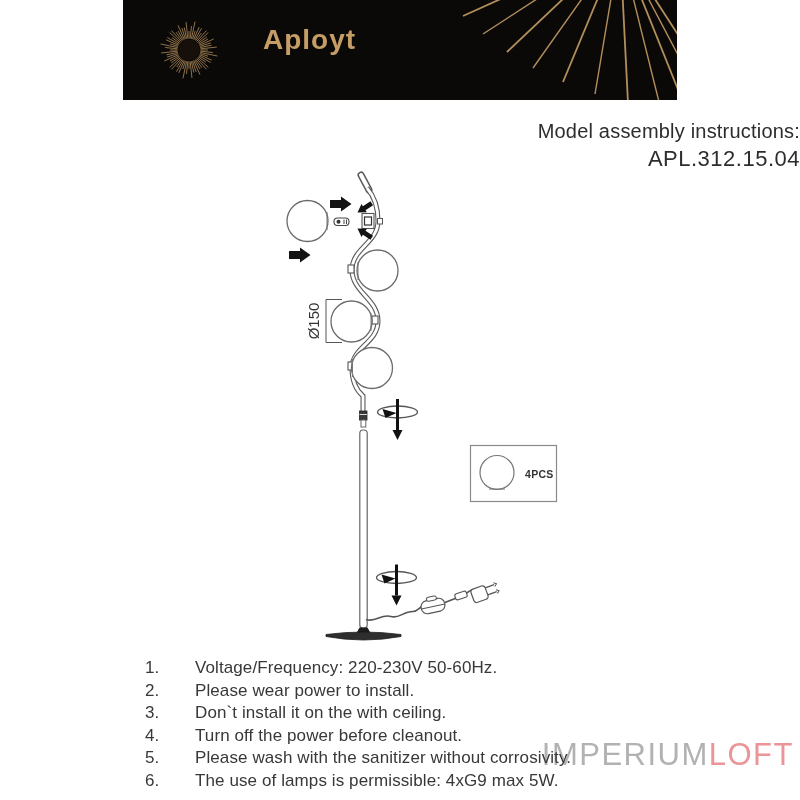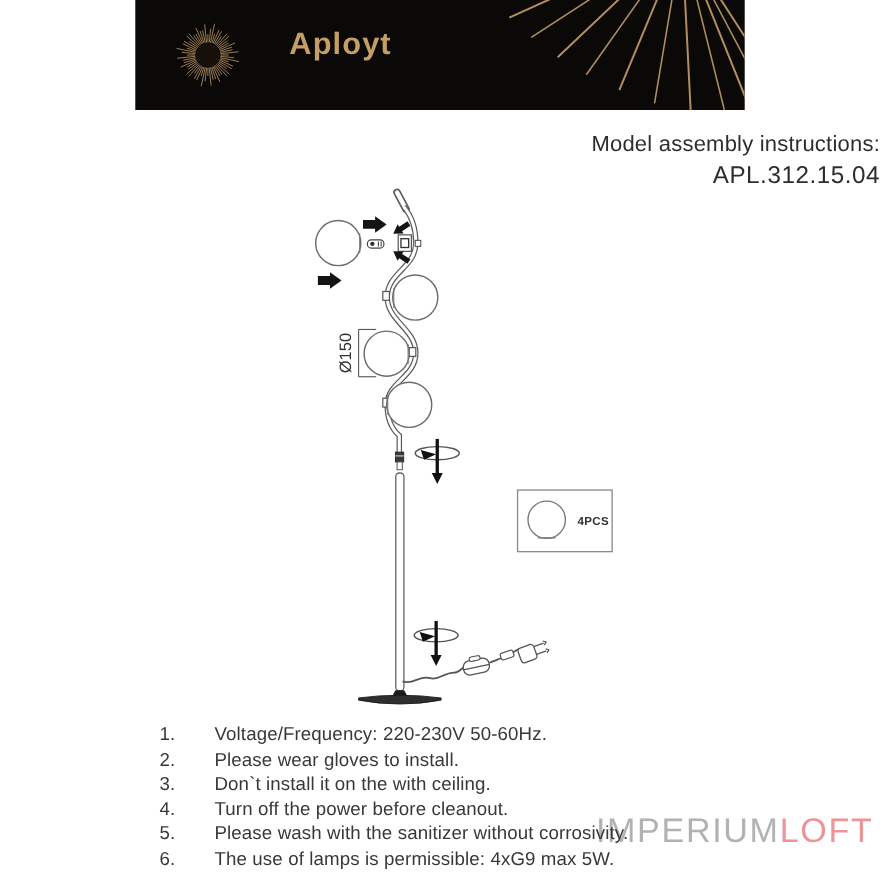--- a/index.html
+++ b/index.html
@@ -246,21 +246,21 @@
     <span class="wm-1">IMPERIUM</span><span class="wm-2">LOFT</span>
   </div>
 
   <div class="instructions">
     <div class="instr-row">
       <span class="instr-num">1.</span>
       <span class="instr-text">Voltage/Frequency: 220-230V 50-60Hz.</span>
     </div>
     <div class="instr-row">
       <span class="instr-num">2.</span>
-      <span class="instr-text">Please wear gloves to install.</span>
+      <span class="instr-text">Please wear power to install.</span>
     </div>
     <div class="instr-row">
       <span class="instr-num">3.</span>
       <span class="instr-text">Don`t install it on the with ceiling.</span>
     </div>
     <div class="instr-row">
       <span class="instr-num">4.</span>
       <span class="instr-text">Turn off the power before cleanout.</span>
     </div>
     <div class="instr-row">

